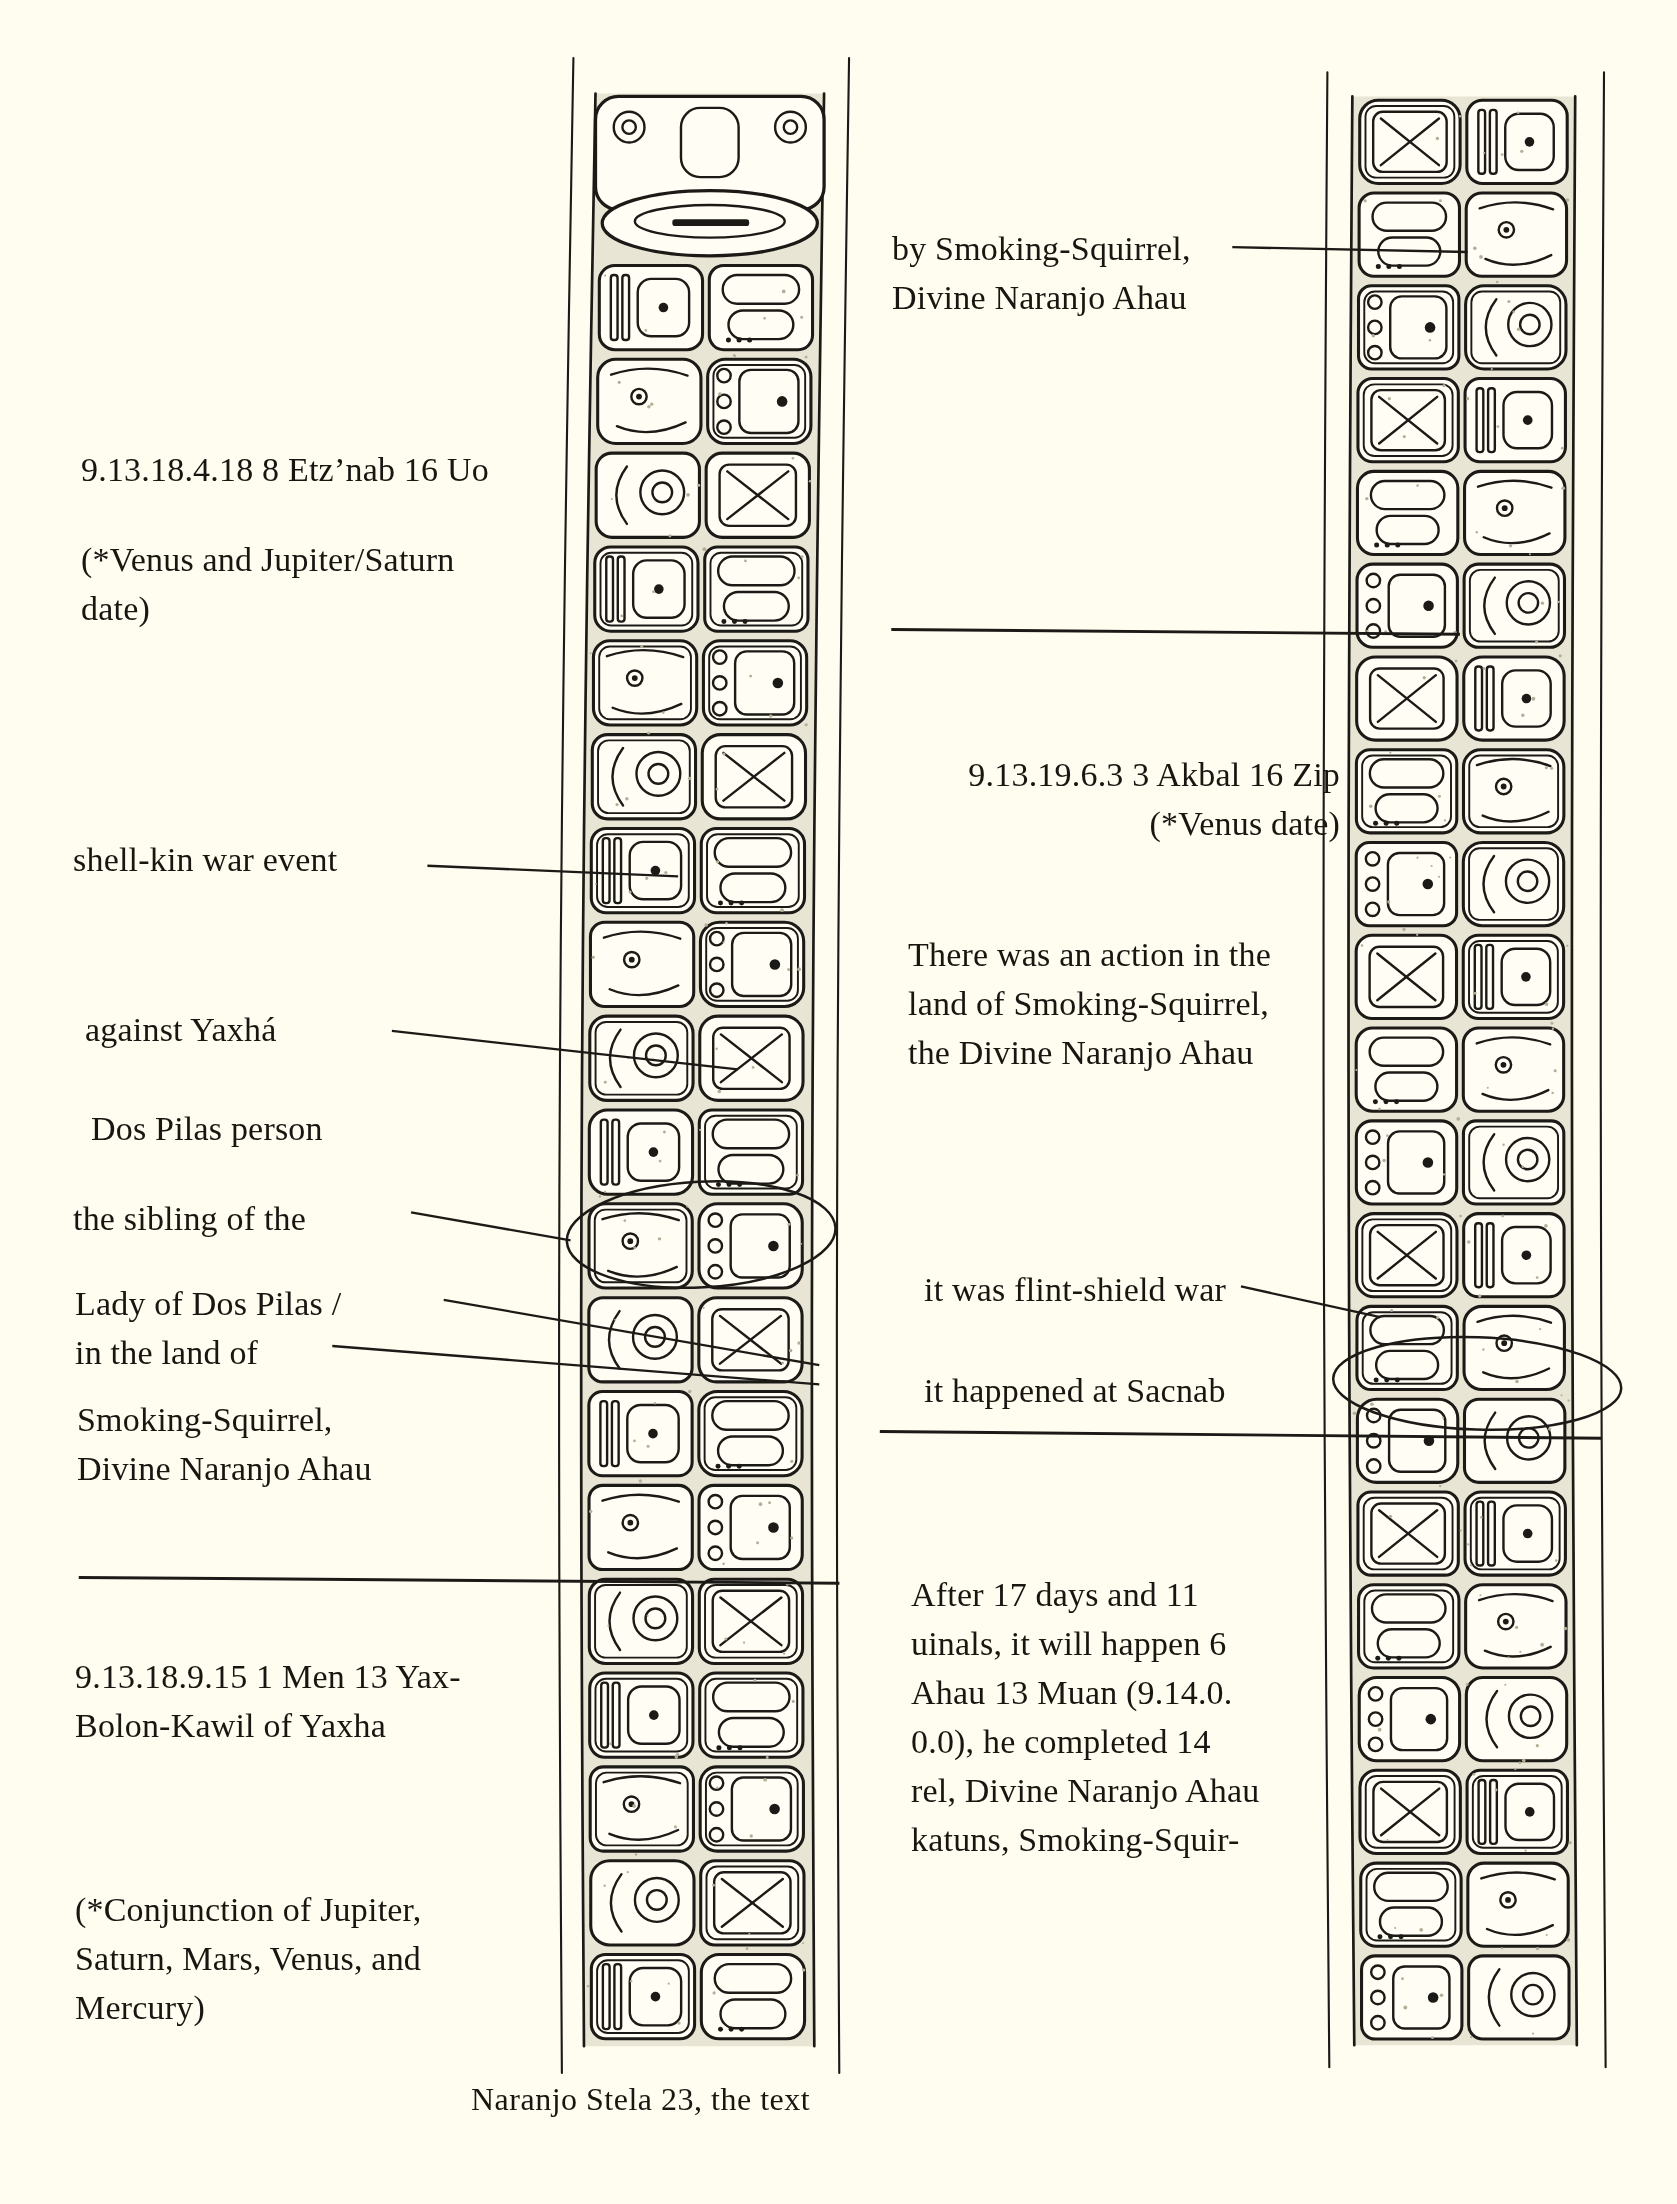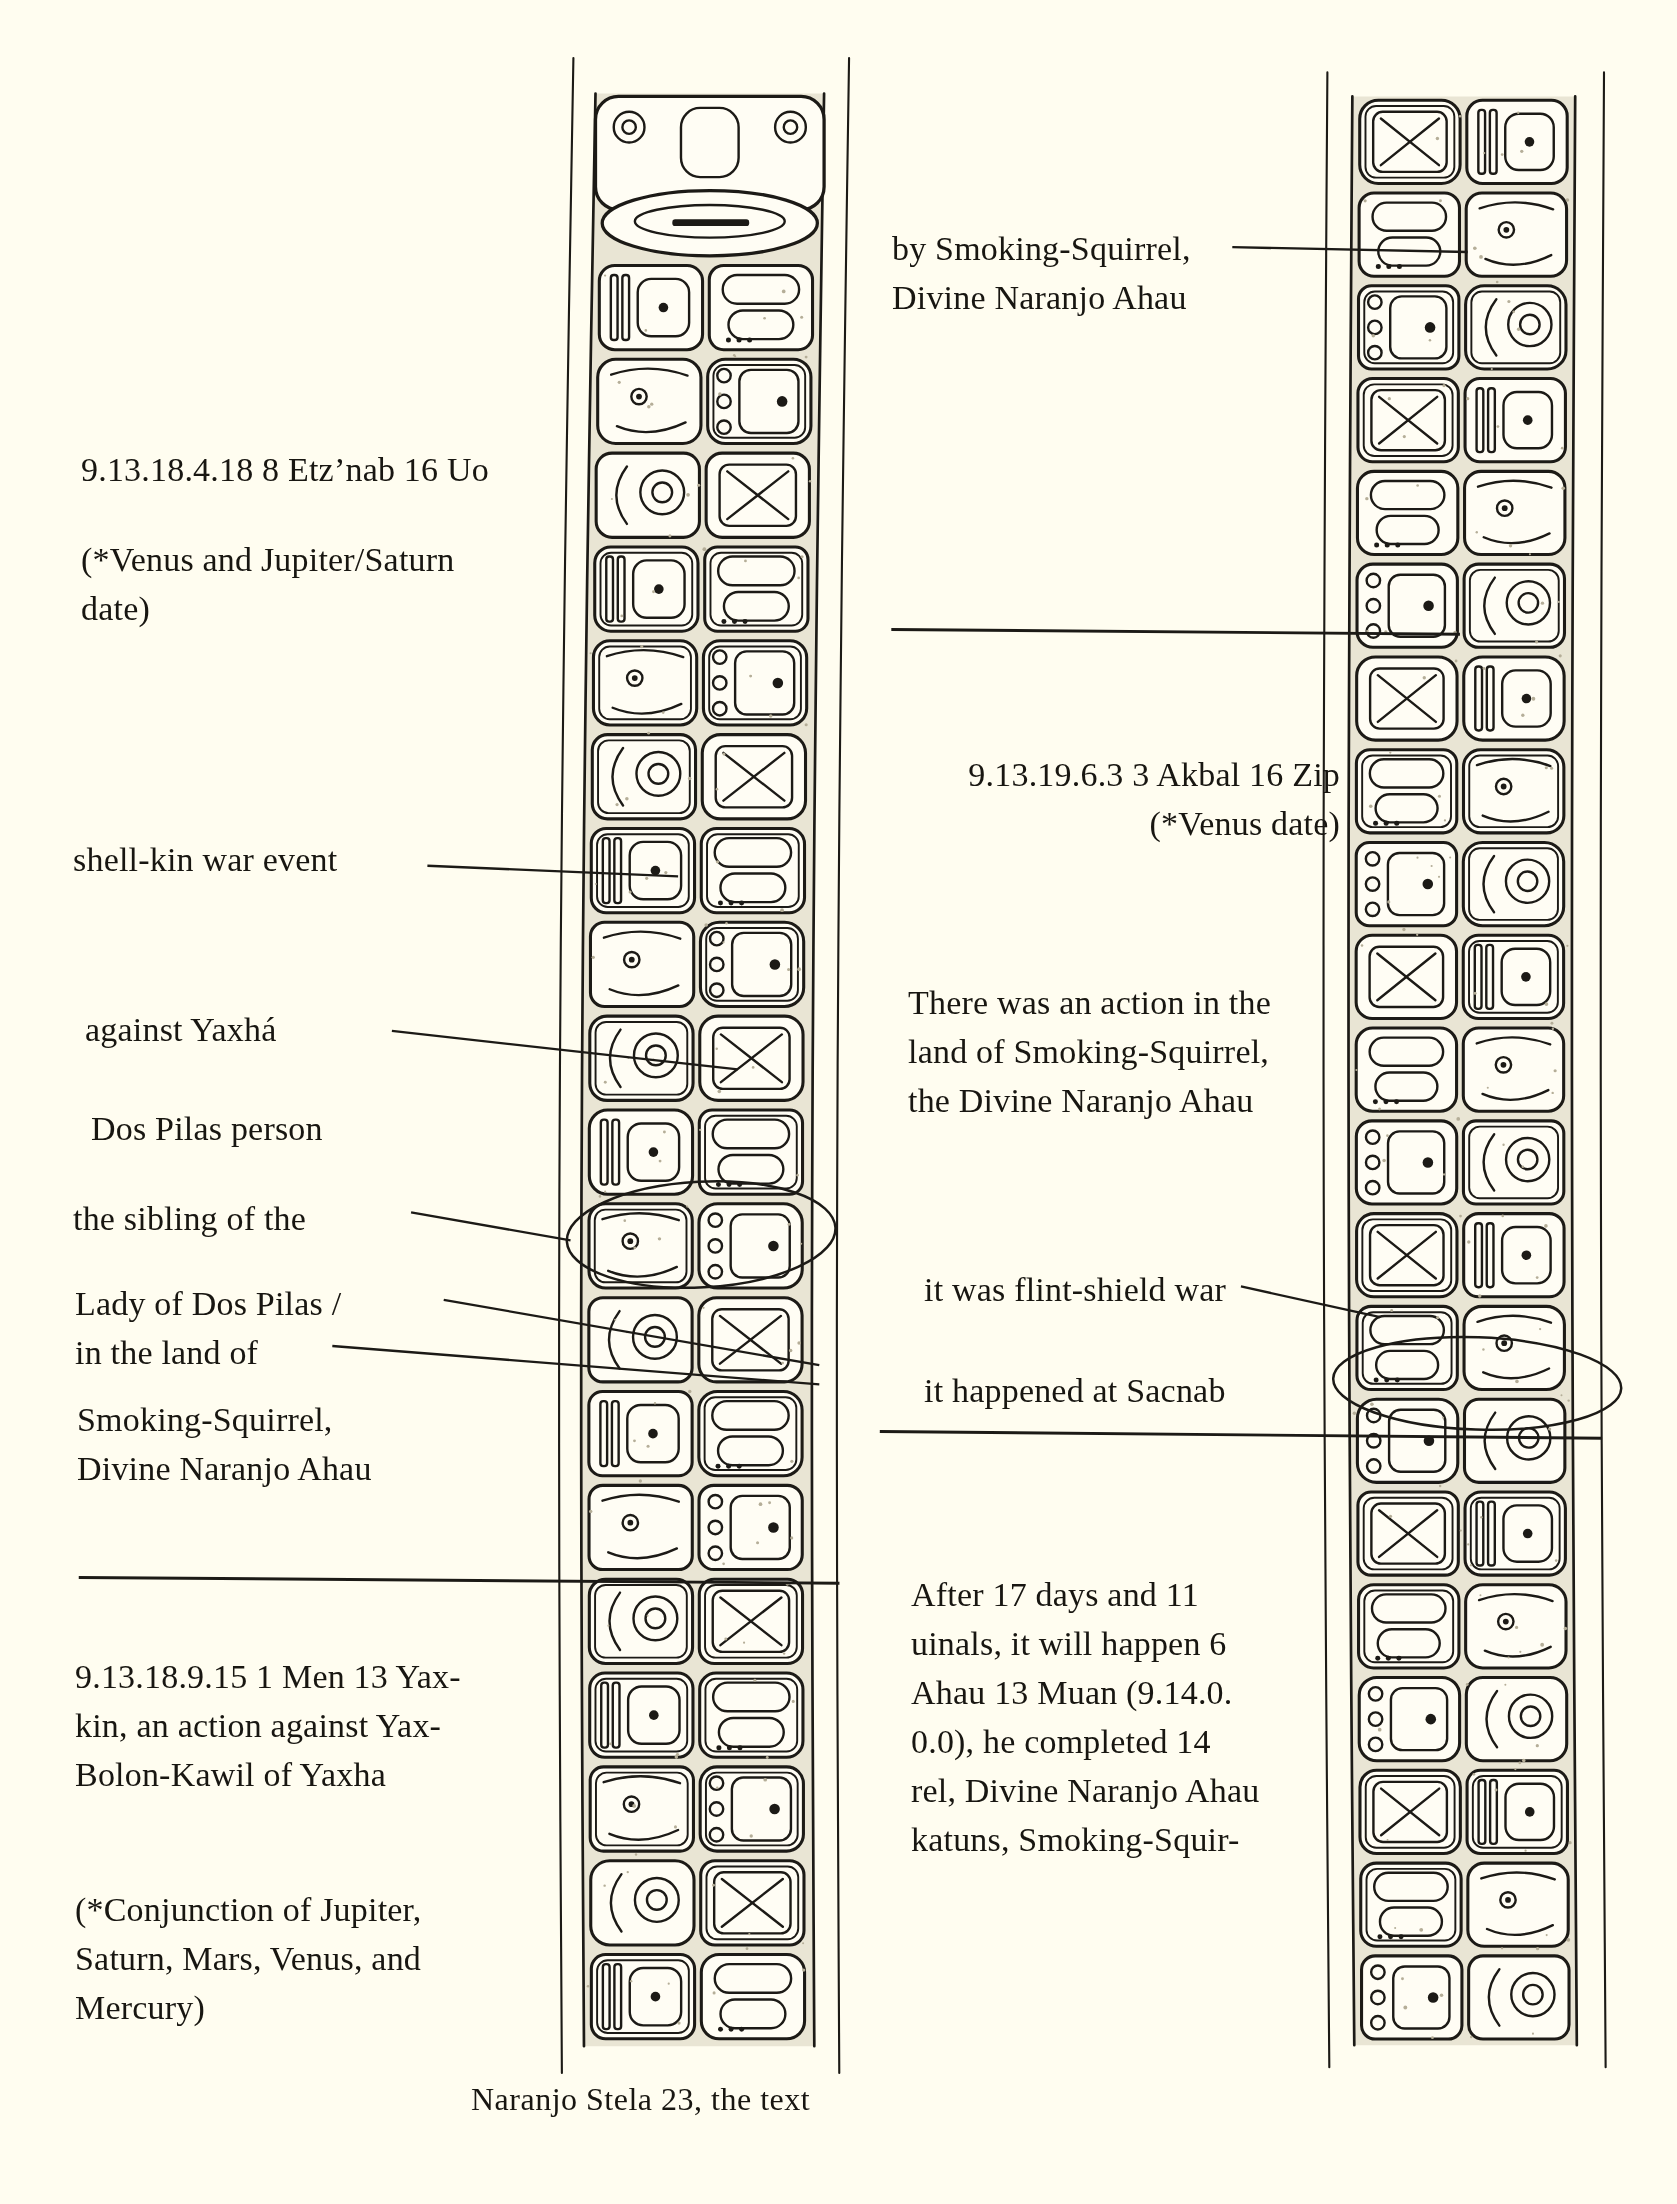--- a/index.html
+++ b/index.html
@@ -767,38 +767,37 @@
   <div class="lab" style="left:75px;top:1279px">
     <span>Lady of Dos Pilas /</span>
     <span>in the land of</span>
   </div>
   <div class="lab" style="left:77px;top:1395px">
     <span>Smoking-Squirrel,</span>
     <span>Divine Naranjo Ahau</span>
   </div>
   <div class="lab" style="left:75px;top:1652px">
     <span>9.13.18.9.15 1 Men 13 Yax-</span>
-    <span>kin, an action against Yax-</span>
     <span>Bolon-Kawil of Yaxha</span>
   </div>
   <div class="lab" style="left:75px;top:1885px">
     <span>(*Conjunction of Jupiter,</span>
     <span>Saturn, Mars, Venus, and</span>
     <span>Mercury)</span>
   </div>
 
   <div class="lab" style="left:892px;top:224px">
     <span>by Smoking-Squirrel,</span>
     <span>Divine Naranjo Ahau</span>
   </div>
   <div class="lab ra" style="left:898px;top:735px;width:442px">
     <span>9.13.19.6.3 3 Akbal 16 Zip</span>
     <span>(*Venus date)</span>
   </div>
-  <div class="lab" style="left:908px;top:978px">
+  <div class="lab" style="left:908px;top:930px">
     <span>There was an action in the</span>
     <span>land of Smoking-Squirrel,</span>
     <span>the Divine Naranjo Ahau</span>
   </div>
   <div class="lab" style="left:924px;top:1265px">
     <span>it was flint-shield war</span>
   </div>
   <div class="lab" style="left:924px;top:1366px">
     <span>it happened at Sacnab</span>
   </div>

